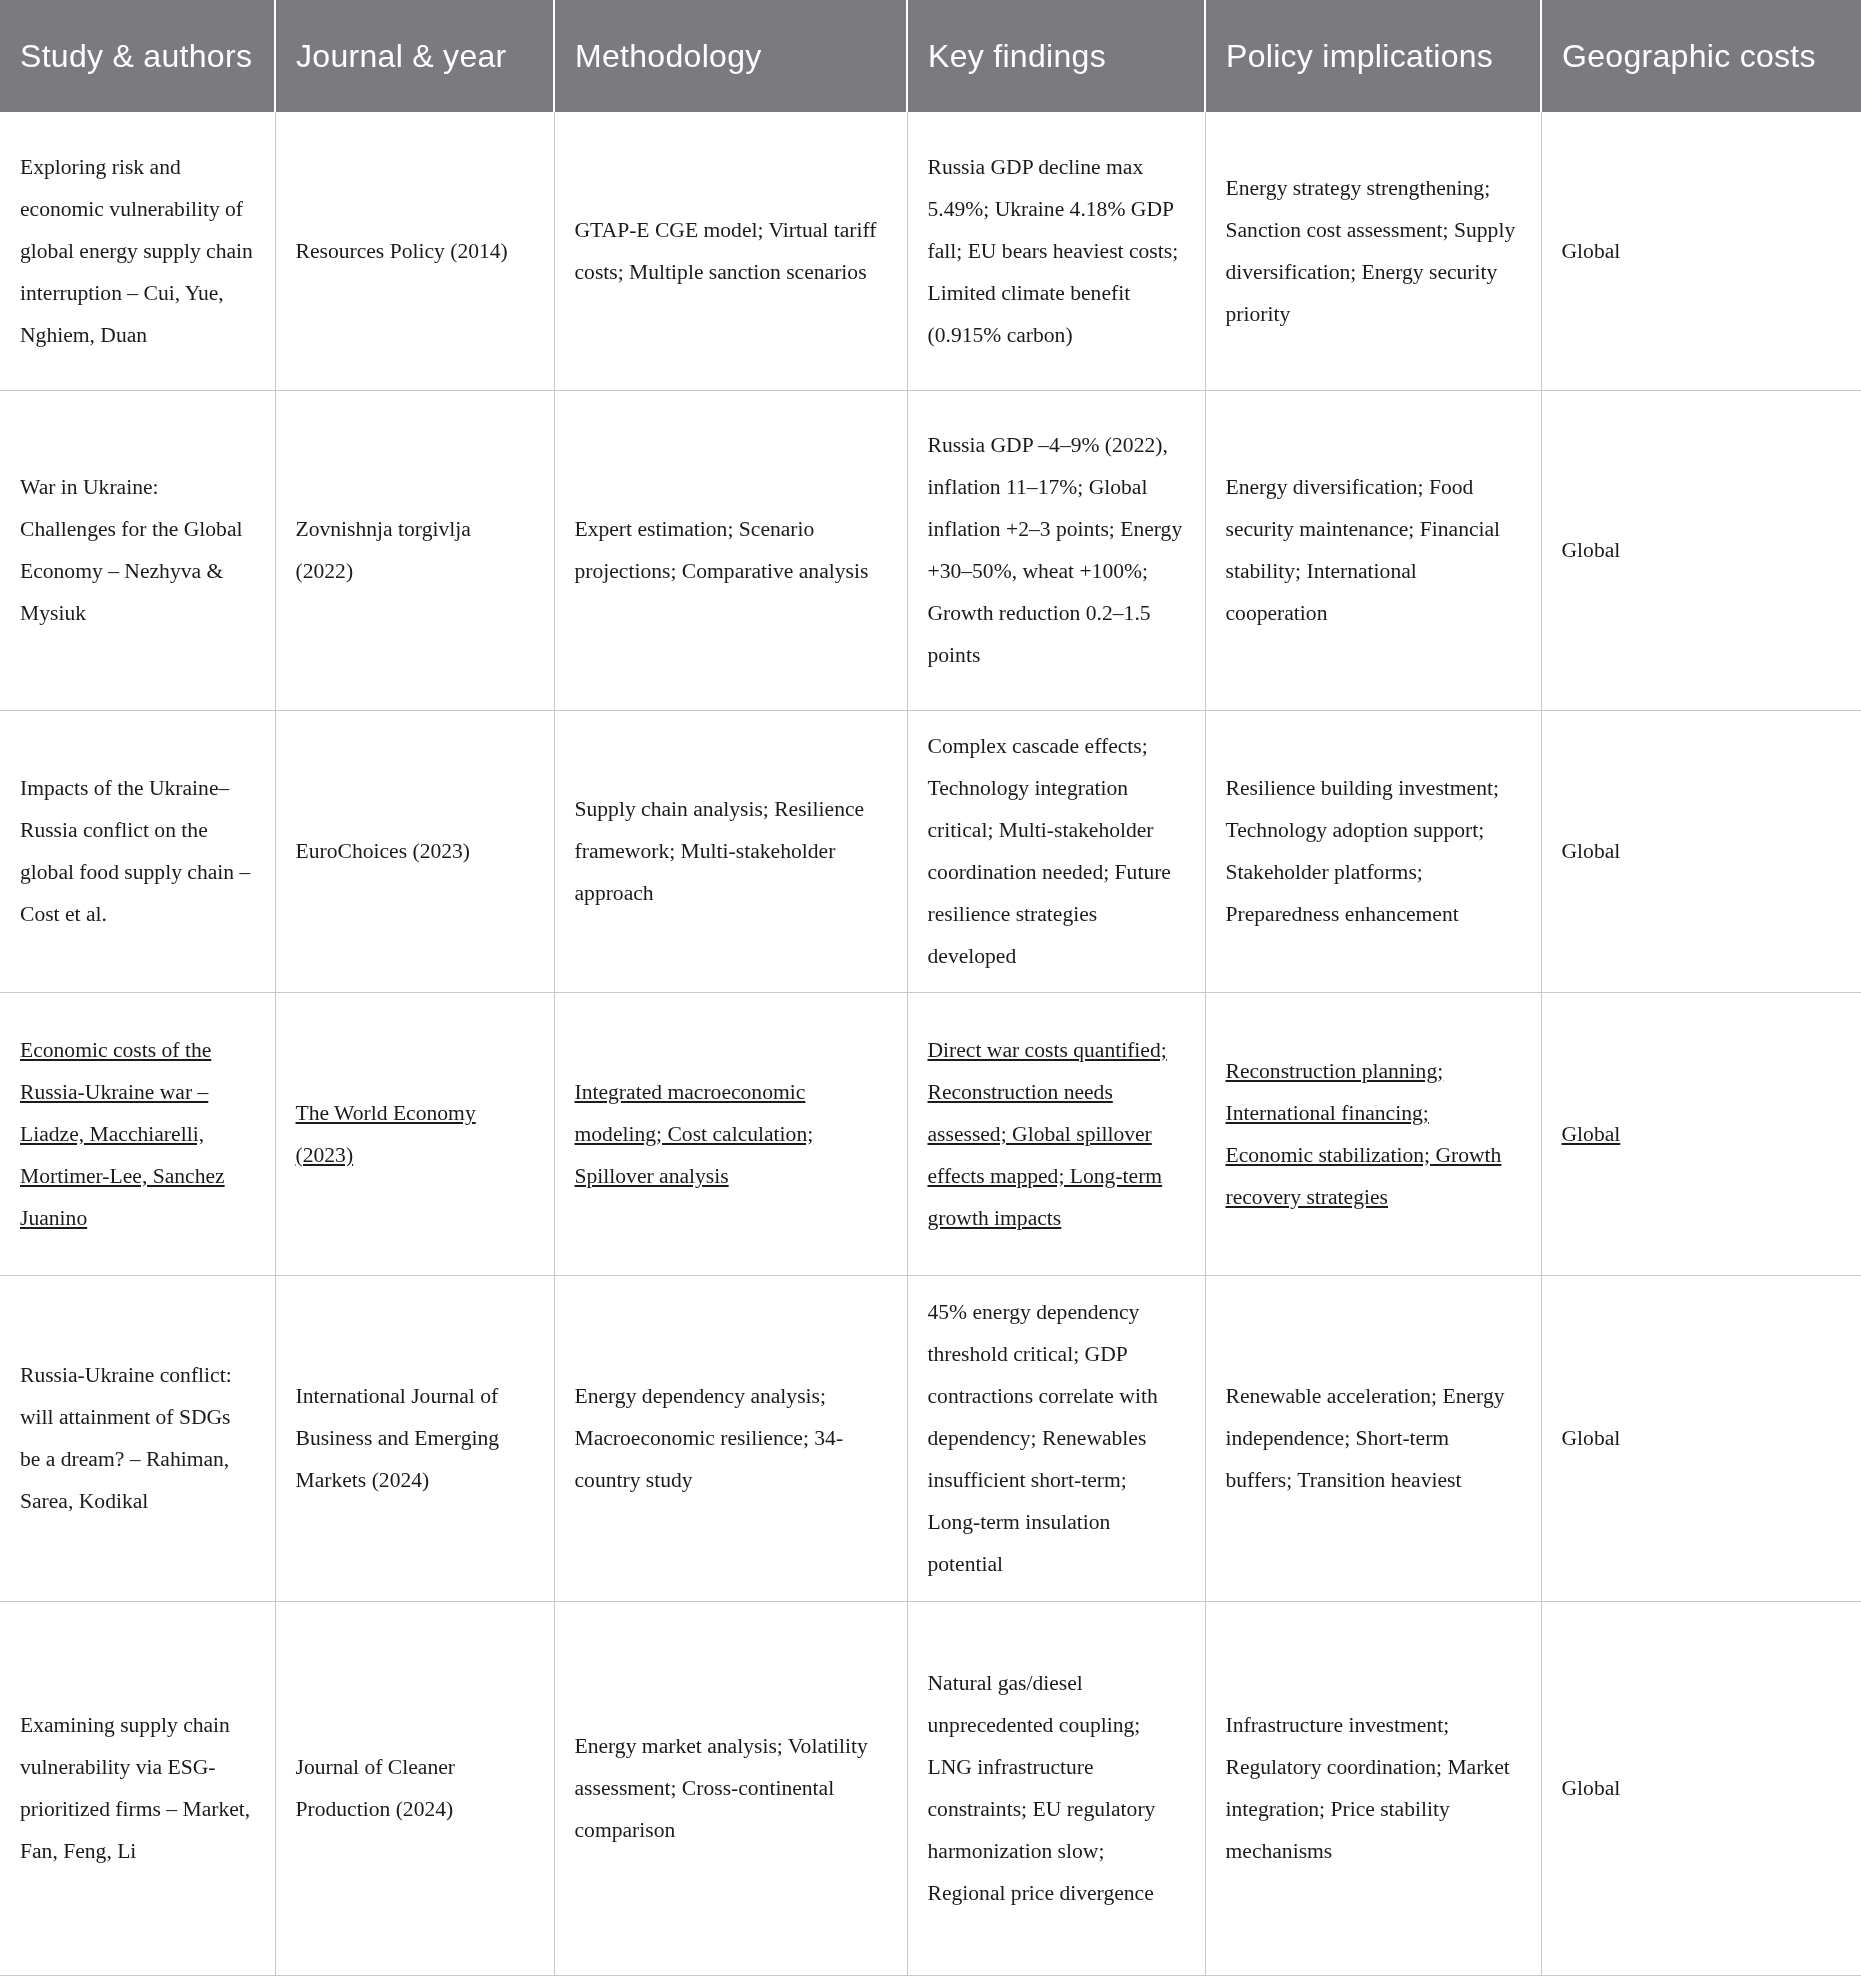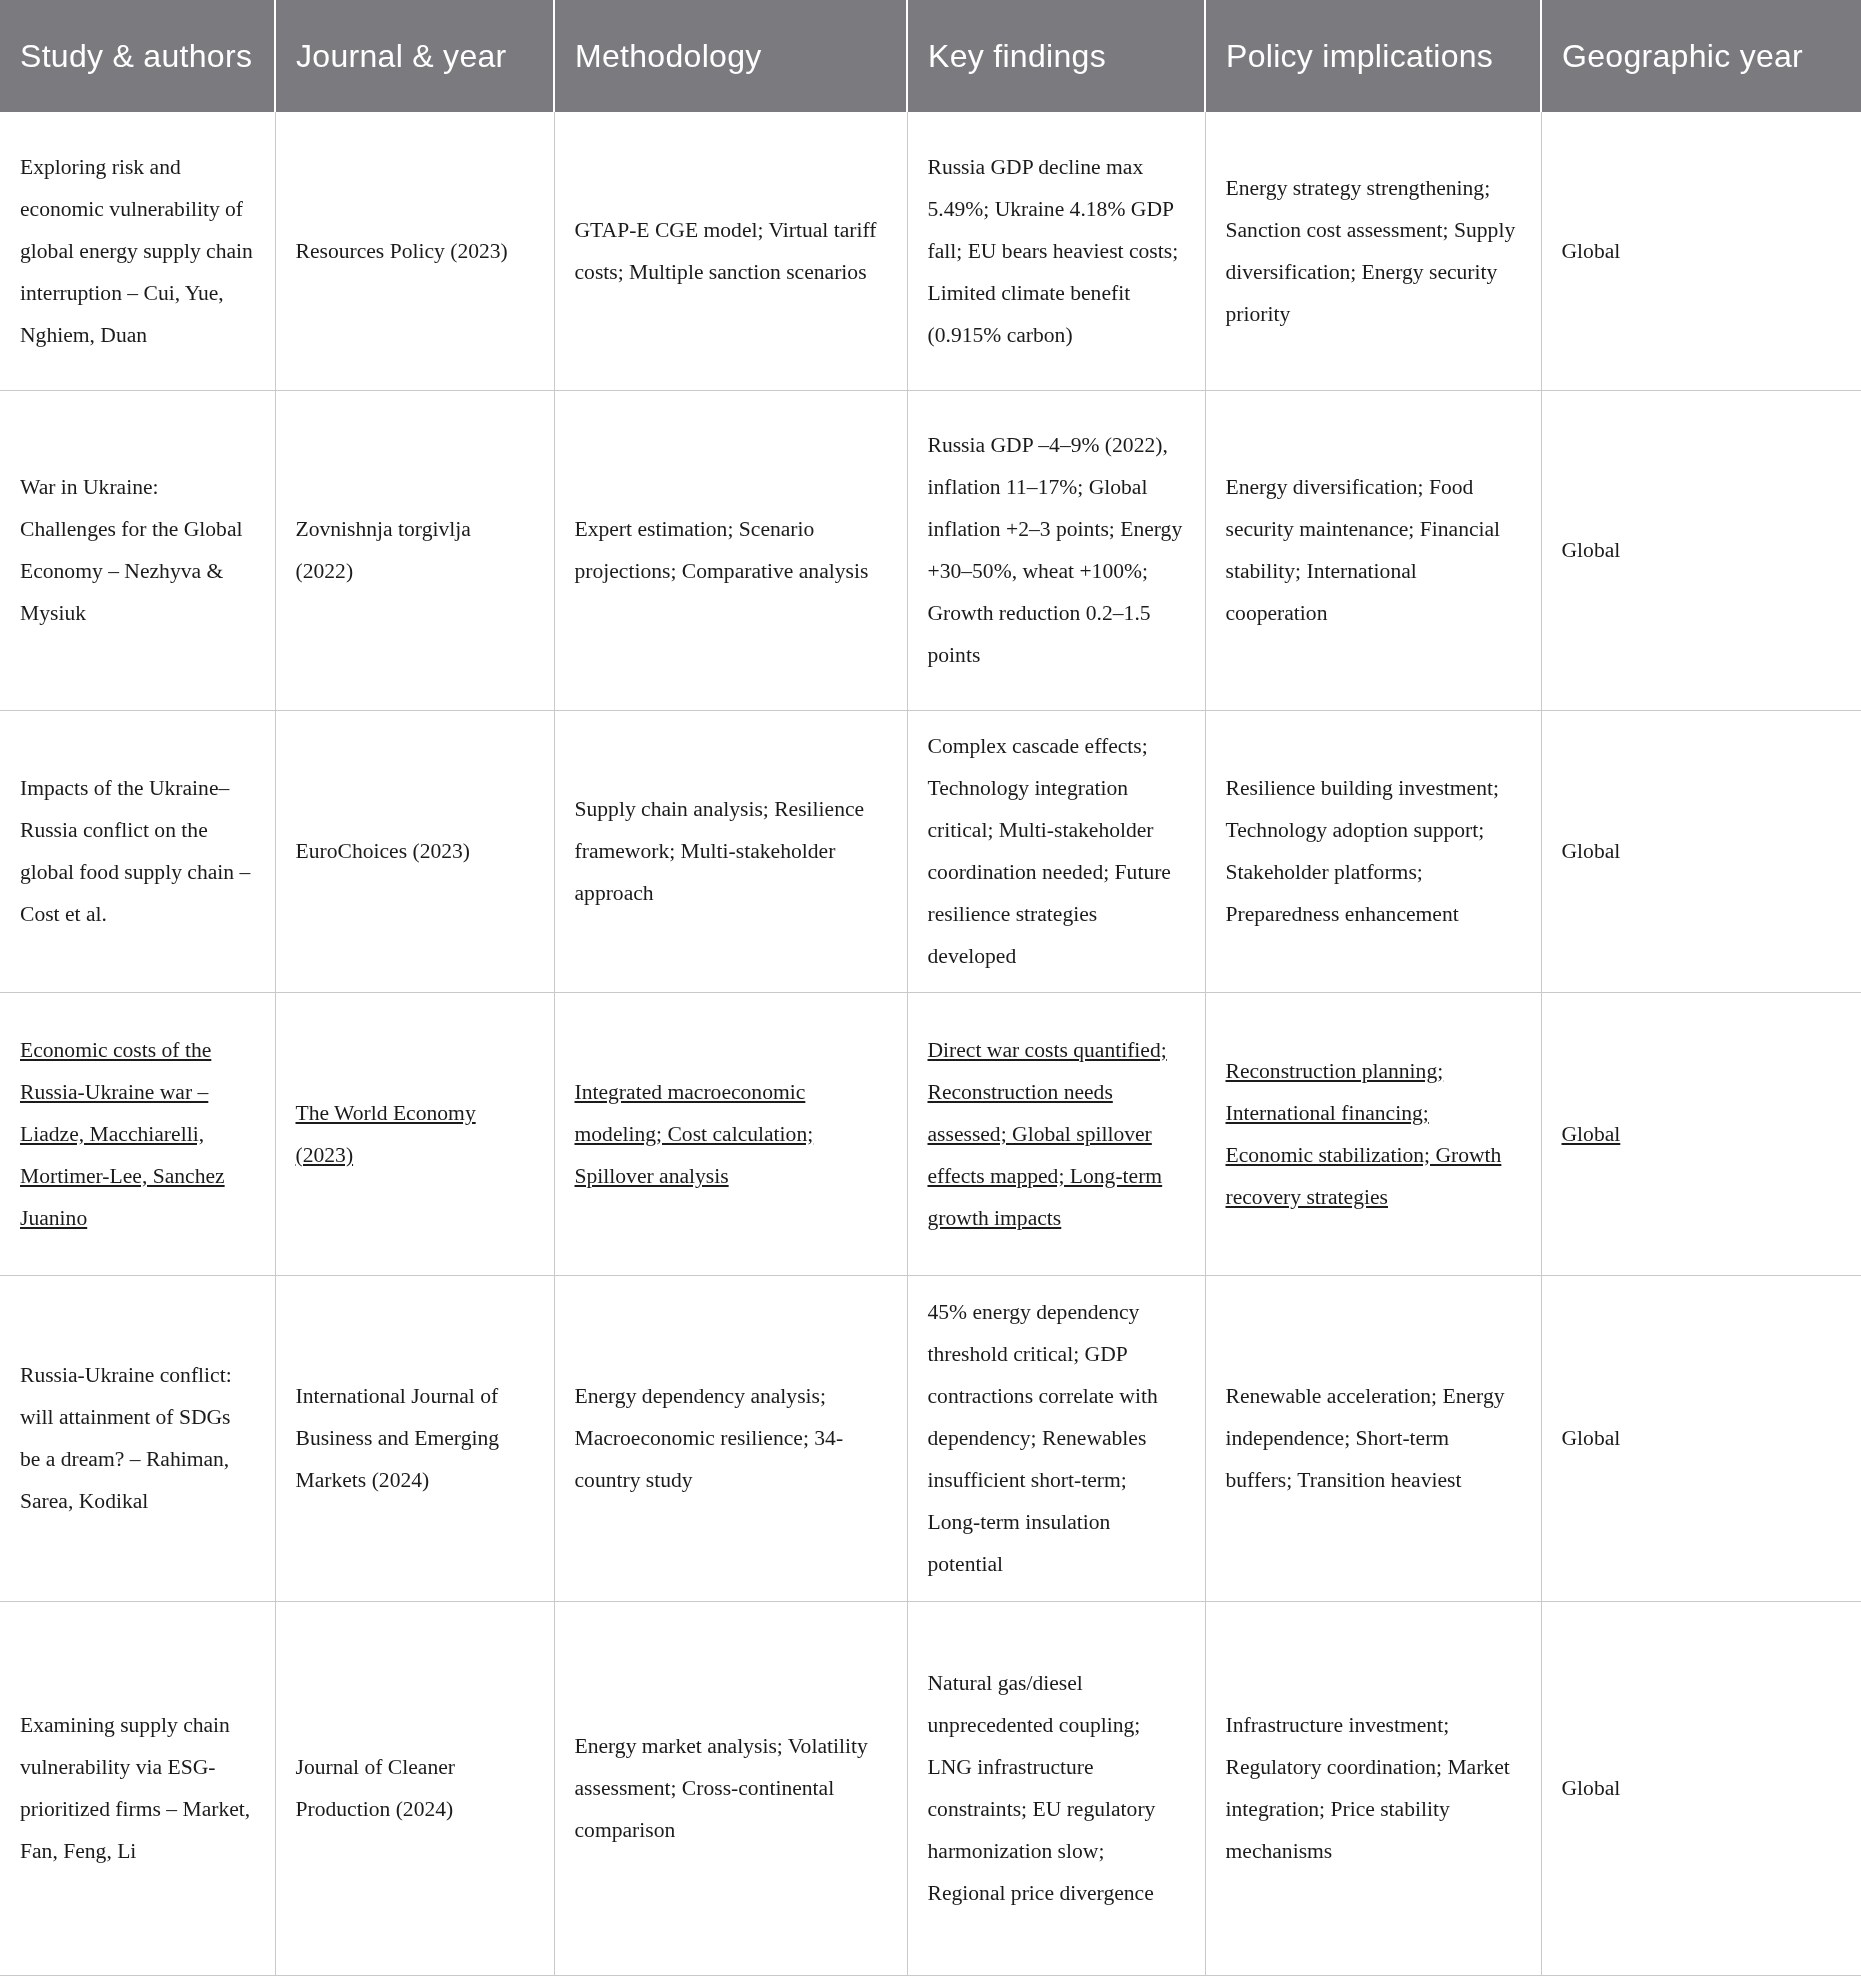--- a/index.html
+++ b/index.html
@@ -67,27 +67,27 @@
     <col style="width:336px">
     <col style="width:320px">
   </colgroup>
   <thead>
     <tr>
       <th>Study &amp; authors</th>
       <th>Journal &amp; year</th>
       <th>Methodology</th>
       <th>Key findings</th>
       <th>Policy implications</th>
-      <th>Geographic year</th>
+      <th>Geographic costs</th>
     </tr>
   </thead>
   <tbody>
     <tr>
       <td>Exploring risk and economic vulnerability of global energy supply chain interruption – Cui, Yue, Nghiem, Duan</td>
-      <td>Resources Policy (2023)</td>
+      <td>Resources Policy (2014)</td>
       <td>GTAP-E CGE model; Virtual tariff costs; Multiple sanction scenarios</td>
       <td>Russia GDP decline max 5.49%; Ukraine 4.18% GDP fall; EU bears heaviest costs; Limited climate benefit (0.915% carbon)</td>
       <td>Energy strategy strengthening; Sanction cost assessment; Supply diversification; Energy security priority</td>
       <td>Global</td>
     </tr>
     <tr>
       <td>War in Ukraine: Challenges for the Global Economy – Nezhyva &amp; Mysiuk</td>
       <td>Zovnishnja torgivlja (2022)</td>
       <td>Expert estimation; Scenario projections; Comparative analysis</td>
       <td>Russia GDP –4–9% (2022), inflation 11–17%; Global inflation +2–3 points; Energy +30–50%, wheat +100%; Growth reduction 0.2–1.5 points</td>

